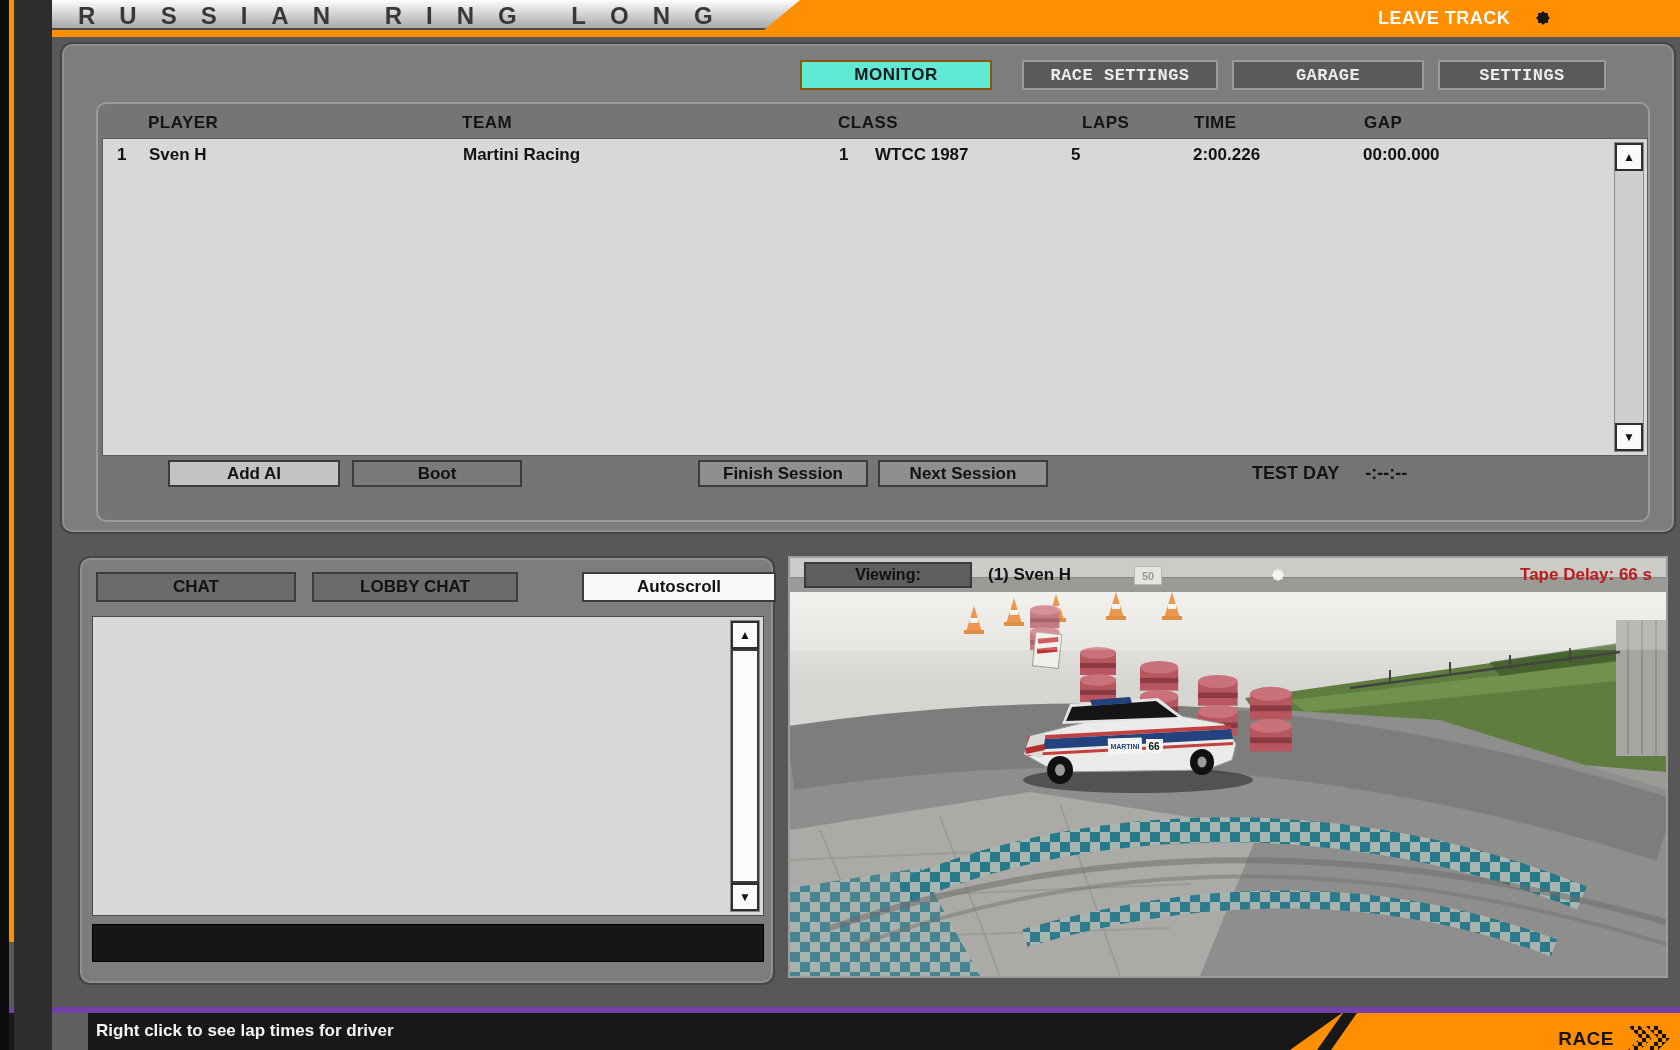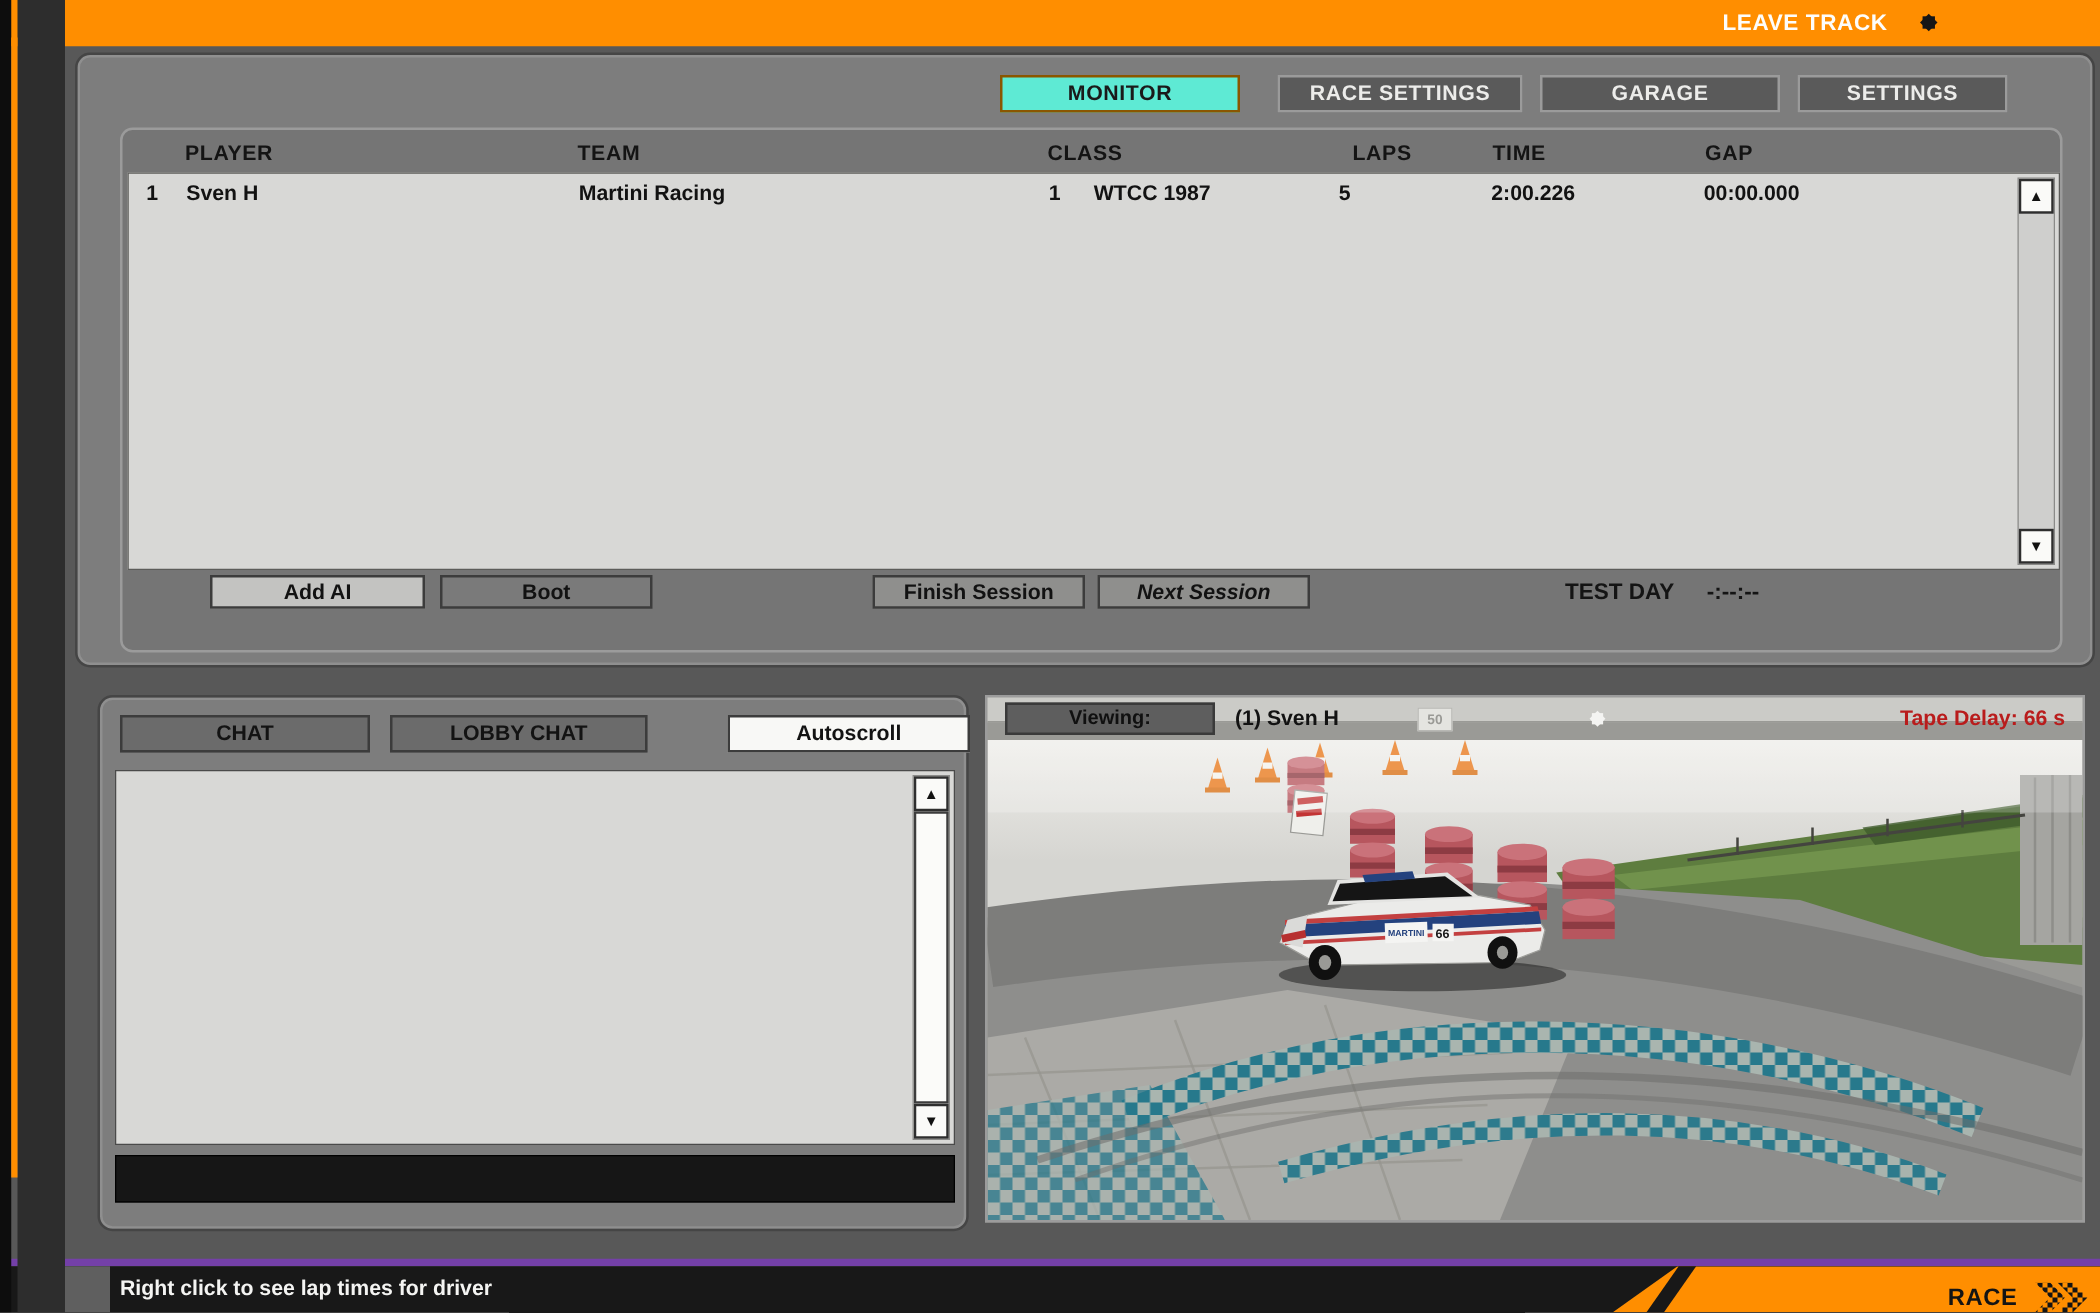--- a/index.html
+++ b/index.html
@@ -2,35 +2,39 @@
 <html><head>
 <meta charset="utf-8">
 <style>
   html,body{margin:0;padding:0;background:#3a3a3a;}
   .screen{position:relative;width:1680px;height:1050px;background:#585858;overflow:hidden;
           font-family:"Liberation Sans",sans-serif;font-weight:bold;color:#121212;}
   .abs{position:absolute;box-sizing:border-box;}
   .btn{position:absolute;display:flex;align-items:center;justify-content:center;
        font-weight:bold;box-sizing:border-box;white-space:nowrap;}
   .tab{font-size:17px;letter-spacing:.5px;}
-  .tab-inactive{background:#5a5a5a;border:2px solid #9b9b9b;color:#ececea;}
+  .tab-inactive{background:#5a5a5a;border:2px solid #9b9b9b;color:#ececea;font-family:Liberation Mono, monospace;}
   .tab-active{background:#5eead4;border:2px solid #8a5600;color:#1a1a1a;}
   .hdr{position:absolute;top:9px;font-size:17px;color:#141414;letter-spacing:.5px;white-space:nowrap;}
   .cell{position:absolute;top:6px;font-size:17px;color:#121212;white-space:nowrap;}
   .scroll-arrow{position:absolute;left:0;width:100%;height:28px;background:#fafaf8;border:2px solid #2e2e2e;
                 box-sizing:border-box;display:flex;align-items:center;justify-content:center;
                 font-size:12px;color:#111;cursor:pointer;}
   .panel{background:#7d7d7d;border:2px solid #454545;border-radius:12px;box-shadow:inset 0 0 0 2px #8f8f8f;}
 </style>
 </head>
 <body>
 
 <div class="screen">
 
   <div class="abs" style="left:0;top:0;width:1680px;height:37px;background:#ff8e00;">
+    <div class="abs" style="left:52px;top:0;width:748px;height:30px;background:linear-gradient(#fdfdfd,#a9a9a9);
+                clip-path:polygon(0 0,748px 0,712px 30px,0 30px);border-bottom:2px solid #4a4a4a;">
+      <div class="abs" style="left:26px;top:2px;font-size:24px;letter-spacing:24px;color:#383838;white-space:nowrap;">RUSSIAN RING LONG</div>
+    </div>
     <span style="position:absolute;left:1378px;top:8px;color:#fdfdfb;font-size:18px;letter-spacing:.5px;cursor:pointer;">LEAVE TRACK</span>
     <span class="abs" style="left:1532px;top:7px;width:22px;height:22px;color:#161616;cursor:pointer;">
       <svg viewBox="0 0 20 20" width="22" height="22">
         <rect x="5.5" y="5.5" width="9" height="9" fill="currentColor"></rect>
         <rect x="5.5" y="5.5" width="9" height="9" fill="currentColor" transform="rotate(45 10 10)"></rect>
       </svg>
     </span>
   </div>
 
   <div class="abs panel" style="left:60px;top:42px;width:1616px;height:492px;">
@@ -67,21 +71,21 @@
           </div>
           <div class="scroll-arrow" style="bottom:0;">
             <span>▼</span>
           </div>
         </div>
       </div>
 
       <div class="btn" style="left:70px;top:356px;width:172px;height:27px;background:#c3c3c1;border:2px solid #3c3c3c;font-size:17px;cursor:pointer;">Add AI</div>
       <div class="btn" style="left:254px;top:356px;width:170px;height:27px;background:#7a7a7a;border:2px solid #3c3c3c;font-size:17px;cursor:pointer;">Boot</div>
       <div class="btn" style="left:600px;top:356px;width:170px;height:27px;background:#8f8f8d;border:2px solid #3c3c3c;font-size:17px;cursor:pointer;">Finish Session</div>
-      <div class="btn" style="left:780px;top:356px;width:170px;height:27px;background:#8f8f8d;border:2px solid #3c3c3c;font-size:17px;cursor:pointer;font-style:italic;">Next Session</div>
+      <div class="btn" style="left:780px;top:356px;width:170px;height:27px;background:#8f8f8d;border:2px solid #3c3c3c;font-size:17px;cursor:pointer;">Next Session</div>
       <div class="abs" style="left:1154px;top:359px;font-size:18px;color:#141414;display:flex;gap:26px;">
         <span>TEST DAY</span>
         <span>-:--:--</span>
       </div>
     </div>
   </div>
 
   <div class="abs panel" style="left:78px;top:556px;width:697px;height:429px;">
     <div class="btn" style="left:16px;top:14px;width:200px;height:30px;background:#6b6b6b;border:2px solid #3c3c3c;font-size:17px;color:#131313;cursor:pointer;">CHAT</div>
     <div class="btn" style="left:232px;top:14px;width:206px;height:30px;background:#6b6b6b;border:2px solid #3c3c3c;font-size:17px;color:#131313;cursor:pointer;">LOBBY CHAT</div>

